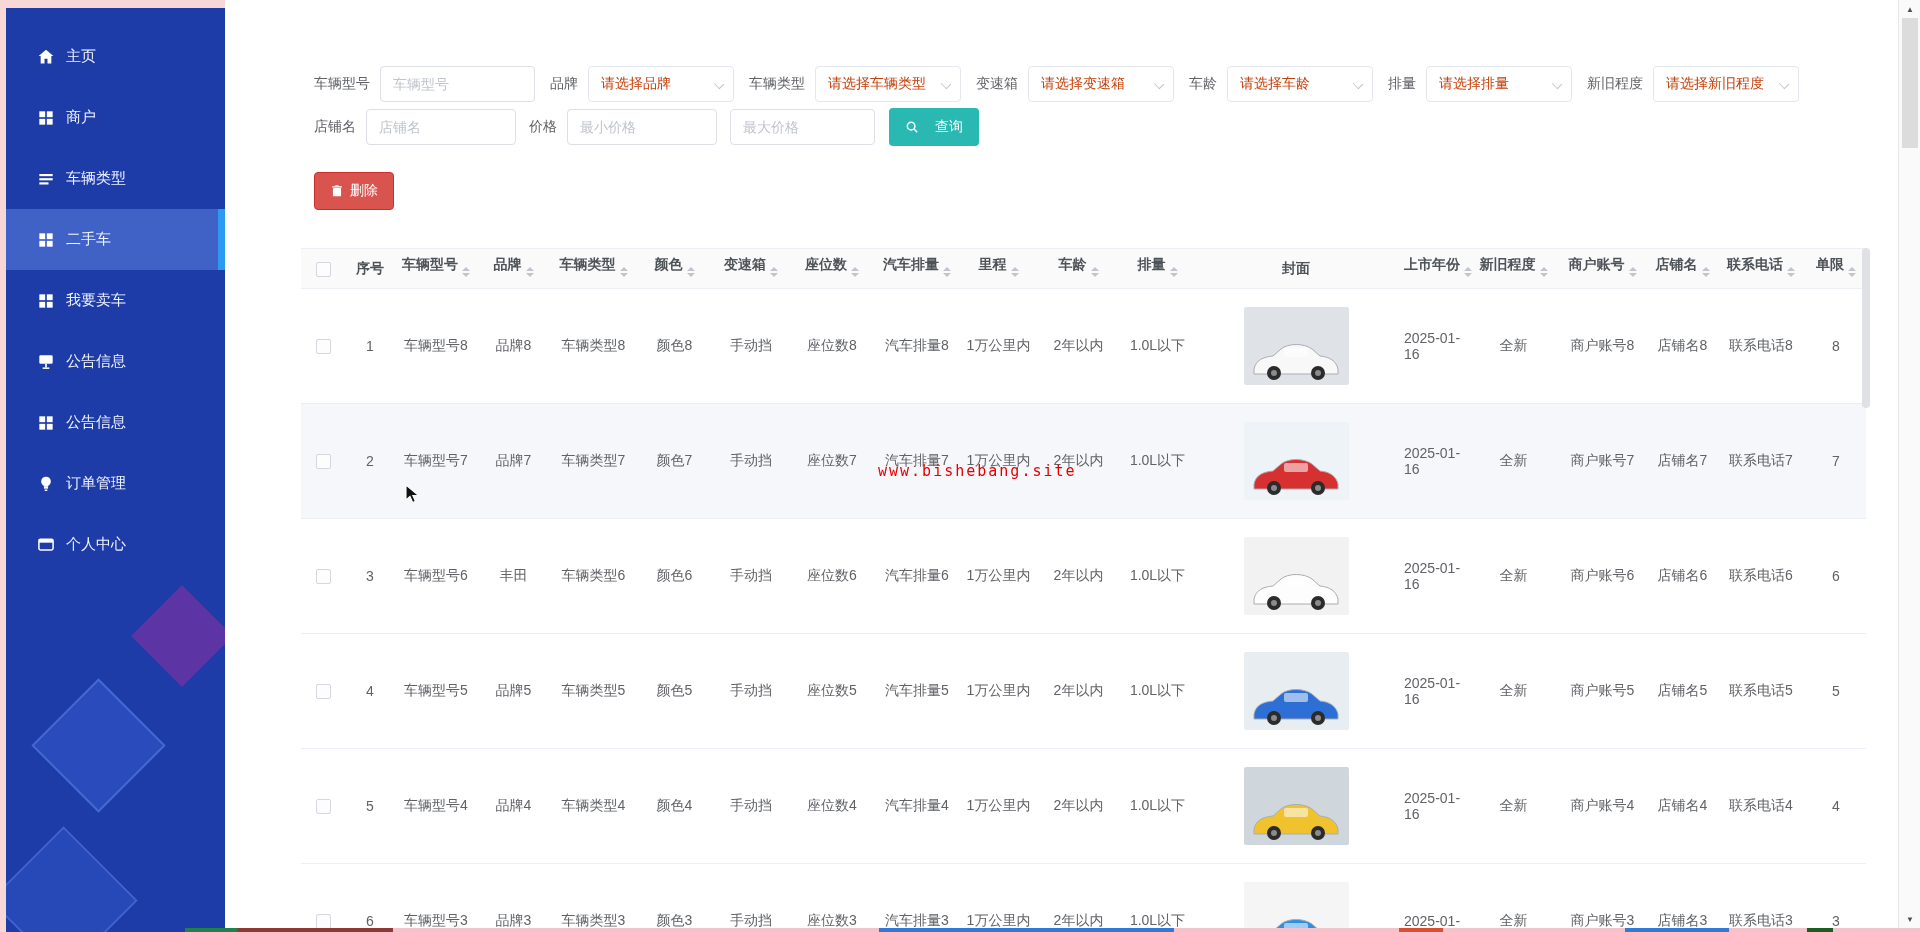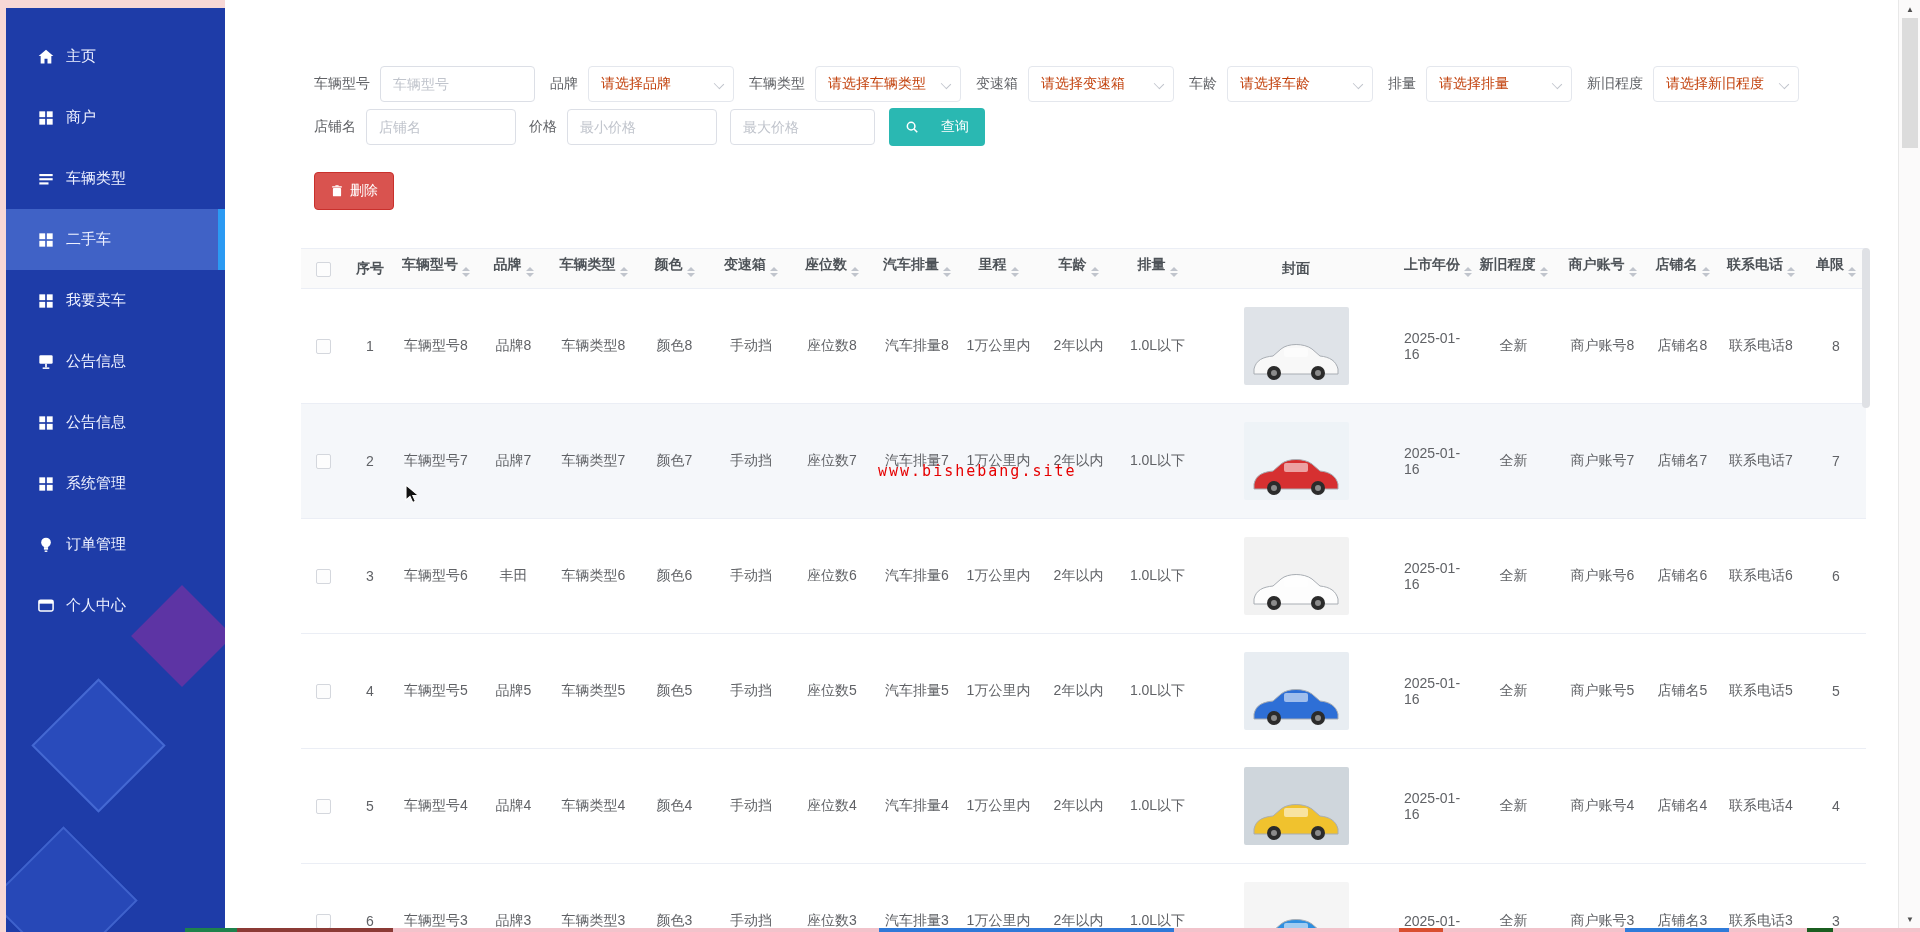--- a/index.html
+++ b/index.html
@@ -42,21 +42,21 @@
   .w155{width:155px;} .w150{width:150px;} .w145{width:145px;}
   .f-select { position:relative; width:146px; height:36px; border:1px solid #e4e7ed; border-radius:4px;
               background:#fff; display:flex; align-items:center; padding:0 26px 0 12px; cursor:pointer;}
   .f-select .ph { font-size:14px; color:#c2410c; white-space:nowrap; overflow:hidden; }
   .chev { position:absolute; right:10px; top:13px; width:8px; height:8px;
           border-right:1.5px solid #c0c4cc; border-bottom:1.5px solid #c0c4cc;
           transform:rotate(45deg) scale(1,.85); }
 
   .btn-search { height:38px; padding:0 16px; margin-left:1px; border:none; border-radius:4px;
                 background:var(--accent-teal,#2ab8b2); color:#fff; font-size:14px; display:flex;
-                align-items:center; gap:22px; cursor:pointer;
+                align-items:center; gap:16px; cursor:pointer;
                 font-family:"Liberation Sans","DejaVu Sans",sans-serif;}
   .btn-delete { height:38px; padding:0 15px; margin:26px 0 0 58px; border:1px solid #c9302c; border-radius:4px;
                 background:var(--danger-red,#d9534f); color:#fff; font-size:14px; display:flex;
                 align-items:center; gap:6px; cursor:pointer;
                 font-family:"Liberation Sans","DejaVu Sans",sans-serif;}
 
   
   .table-wrap { margin:38px 43px 0 45px; position:relative; }
   table { width:100%; border-collapse:collapse; table-layout:fixed; }
   thead th { height:40px; background:#fafafa; border-top:1px solid #ebeef5; border-bottom:1px solid #ebeef5;
@@ -171,31 +171,20 @@
       <div class="side-item">
         <span class="s-icon">
           <svg viewBox="0 0 24 24">
             <rect x="4" y="4" width="7" height="7" fill="currentColor"></rect>
             <rect x="13" y="4" width="7" height="7" fill="currentColor"></rect>
             <rect x="4" y="13" width="7" height="7" fill="currentColor"></rect>
             <rect x="13" y="13" width="7" height="7" fill="currentColor"></rect>
           </svg>
         </span>
         <span>公告信息</span>
-      </div>
-      <div class="side-item">
-        <span class="s-icon">
-          <svg viewBox="0 0 24 24">
-            <rect x="4" y="4" width="7" height="7" fill="currentColor"></rect>
-            <rect x="13" y="4" width="7" height="7" fill="currentColor"></rect>
-            <rect x="4" y="13" width="7" height="7" fill="currentColor"></rect>
-            <rect x="13" y="13" width="7" height="7" fill="currentColor"></rect>
-          </svg>
-        </span>
-        <span>系统管理</span>
       </div>
       <div class="side-item">
         <span class="s-icon">
           <svg viewBox="0 0 24 24">
             <circle cx="12" cy="9" r="5.8" fill="currentColor"></circle>
             <rect x="9.5" y="14.6" width="5" height="3" fill="currentColor"></rect>
             <rect x="10.4" y="18.6" width="3.2" height="1.7" fill="currentColor"></rect>
           </svg>
         </span>
         <span>订单管理</span>

